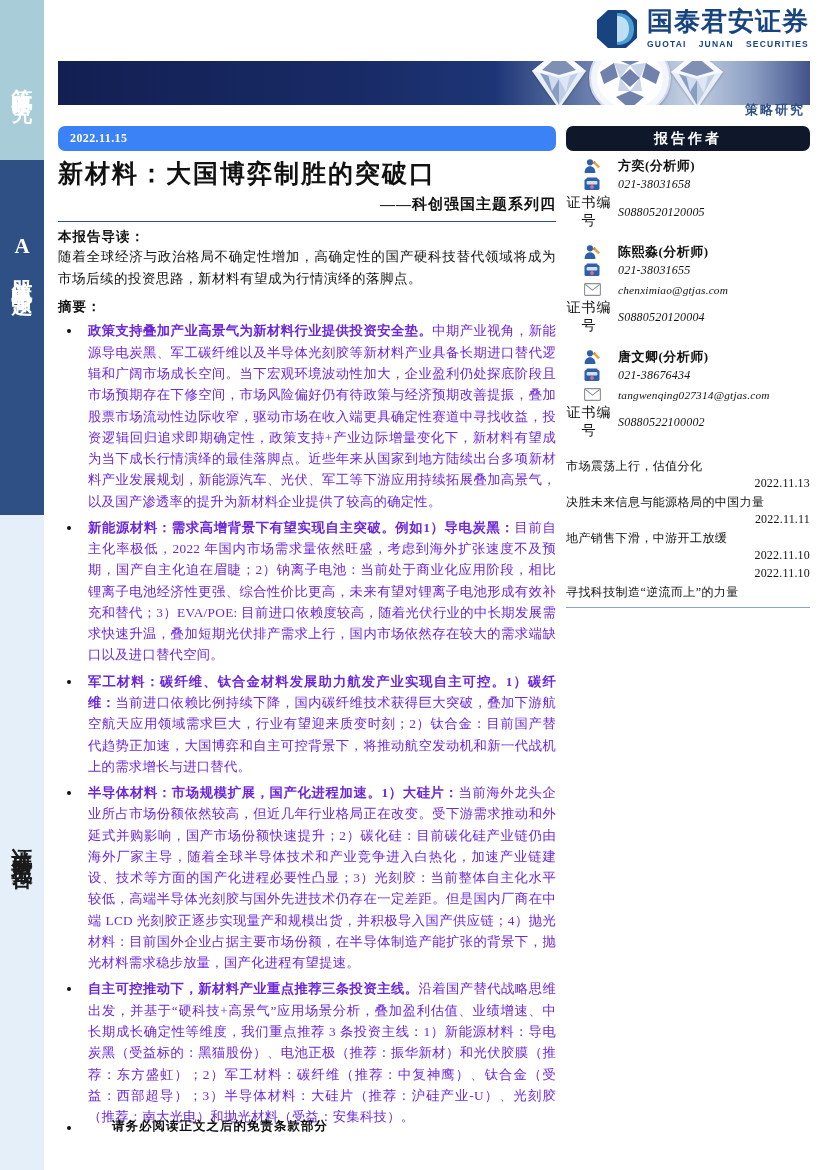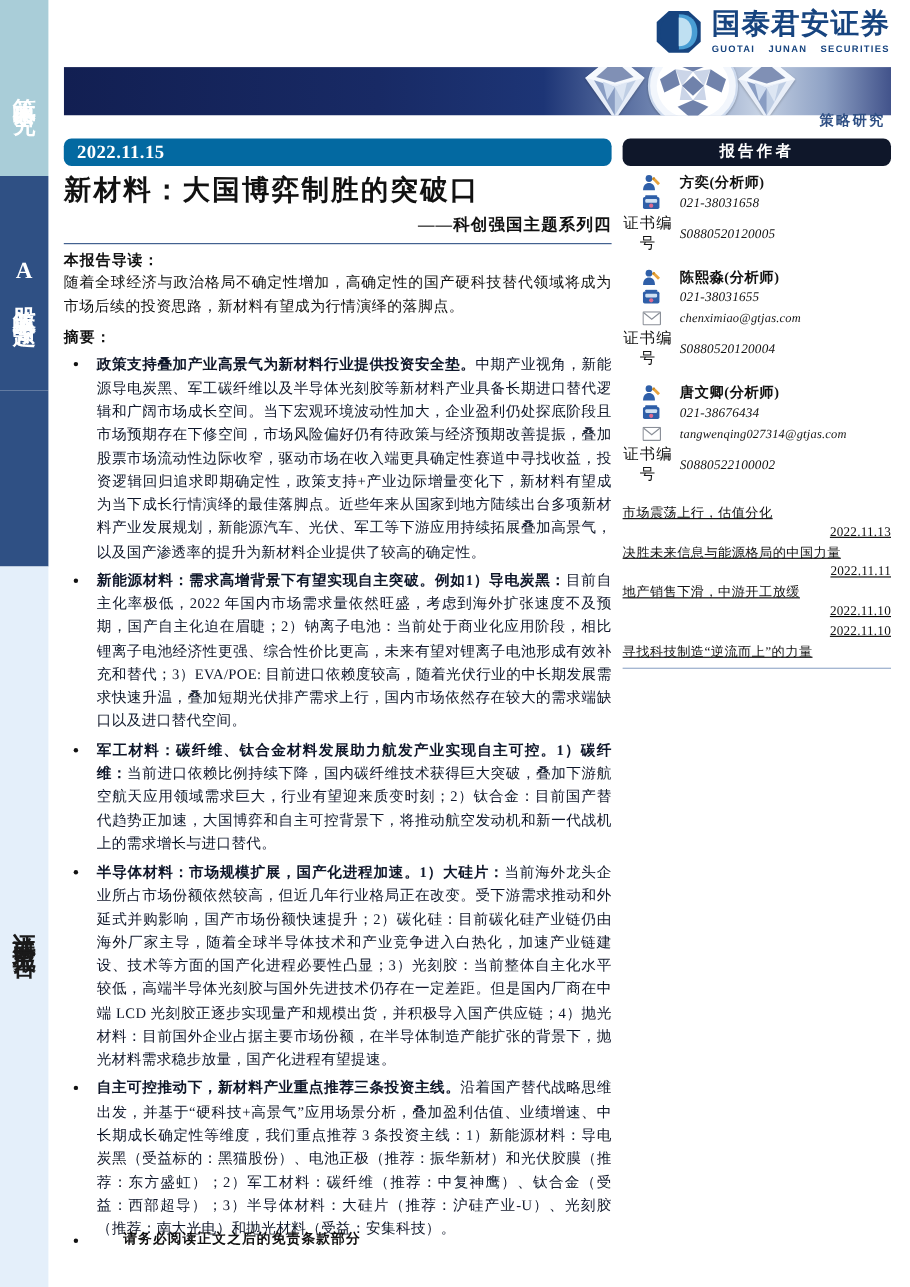--- a/index.html
+++ b/index.html
@@ -49,43 +49,43 @@
 
   .dept-label{
     position:absolute;right:22px;top:101px;
     font-size:13px;font-weight:700;color:#2f4f84;letter-spacing:2px;
     font-family:"Liberation Serif","DejaVu Serif",serif;
   }
 
   
   .main{position:absolute;left:58px;top:126px;width:498px;}
   .datebar{
-    background:#0369a1;color:#ffffff;border-radius:7px;
+    background:#3b82f6;color:#ffffff;border-radius:7px;
     height:25px;line-height:25px;padding-left:12px;
     font-family:"Liberation Serif","DejaVu Serif",serif;
-    font-weight:700;font-size:17px;letter-spacing:.4px;
+    font-weight:700;font-size:12px;letter-spacing:.4px;
   }
   .doc-title{
     margin-top:9px;font-size:25px;font-weight:700;color:#111;
     letter-spacing:2px;line-height:1.15;
   }
   .doc-subtitle{
     margin-top:6px;text-align:right;font-size:15px;font-weight:700;
     color:#111;letter-spacing:1px;
   }
   .hr-blue{border:0;border-top:1.4px solid #2f5084;margin:7px 0 6px 0;}
 
   .lead-head{font-size:13.5px;font-weight:700;color:#111;letter-spacing:1px;}
   .lead-body{font-size:13.5px;color:#111;line-height:1.62;letter-spacing:.5px;text-align:justify;}
   .sum-head{font-size:13.5px;font-weight:700;color:#111;letter-spacing:1px;margin-top:9px;}
 
   ul.bullets{list-style:none;margin:4px 0 0 0;padding:0;}
   ul.bullets > li{
     position:relative;padding-left:30px;margin-bottom:5px;
-    font-size:13.3px;line-height:1.6;color:#0f172a;text-align:justify;letter-spacing:.3px;
+    font-size:13.3px;line-height:1.6;color:#6d28d9;text-align:justify;letter-spacing:.3px;
   }
   ul.bullets > li:before{
     content:"";position:absolute;left:9px;top:9px;
     width:4px;height:4px;border-radius:50%;background:#111;
   }
   .b{font-weight:700;}
   .footer-note{
     position:absolute;left:58px;top:1118px;width:498px;
     font-size:12.5px;font-weight:700;color:#111;letter-spacing:1px;padding-left:54px;
   }
@@ -104,21 +104,21 @@
   .author-block{margin-bottom:12px;}
   .arow{display:flex;align-items:center;min-height:19px;}
   .icon-cell{width:52px;flex:0 0 52px;display:flex;align-items:center;justify-content:center;}
   .lbl-cell{width:52px;flex:0 0 52px;text-align:center;padding-right:6px;box-sizing:border-box;
     font-size:14px;color:#111;letter-spacing:1px;}
   .aval{font-size:12px;color:#111;letter-spacing:.2px;font-family:"Liberation Serif","DejaVu Serif",serif;font-style:italic;}
   .aname{font-size:13px;font-weight:700;color:#111;letter-spacing:.5px;}
   .amail{font-size:11.3px;}
 
   .rel-wrap{margin-top:14px;}
-  .rel-list{margin-top:18px;text-decoration:underline;}
+  .rel-list{margin-top:18px;}
   .rel-item{margin-bottom:1px;}
   .rel-title{font-size:12px;color:#111;letter-spacing:.4px;line-height:1.45;}
   .rel-date{font-size:12px;color:#111;text-align:right;line-height:1.45;letter-spacing:.2px;}
   .rel-rule{border:0;border-top:1px solid #8fa6c8;margin:6px 0 0 0;}
 
   
   .ico{display:block;}
 </style>
 </head>
 <body>

